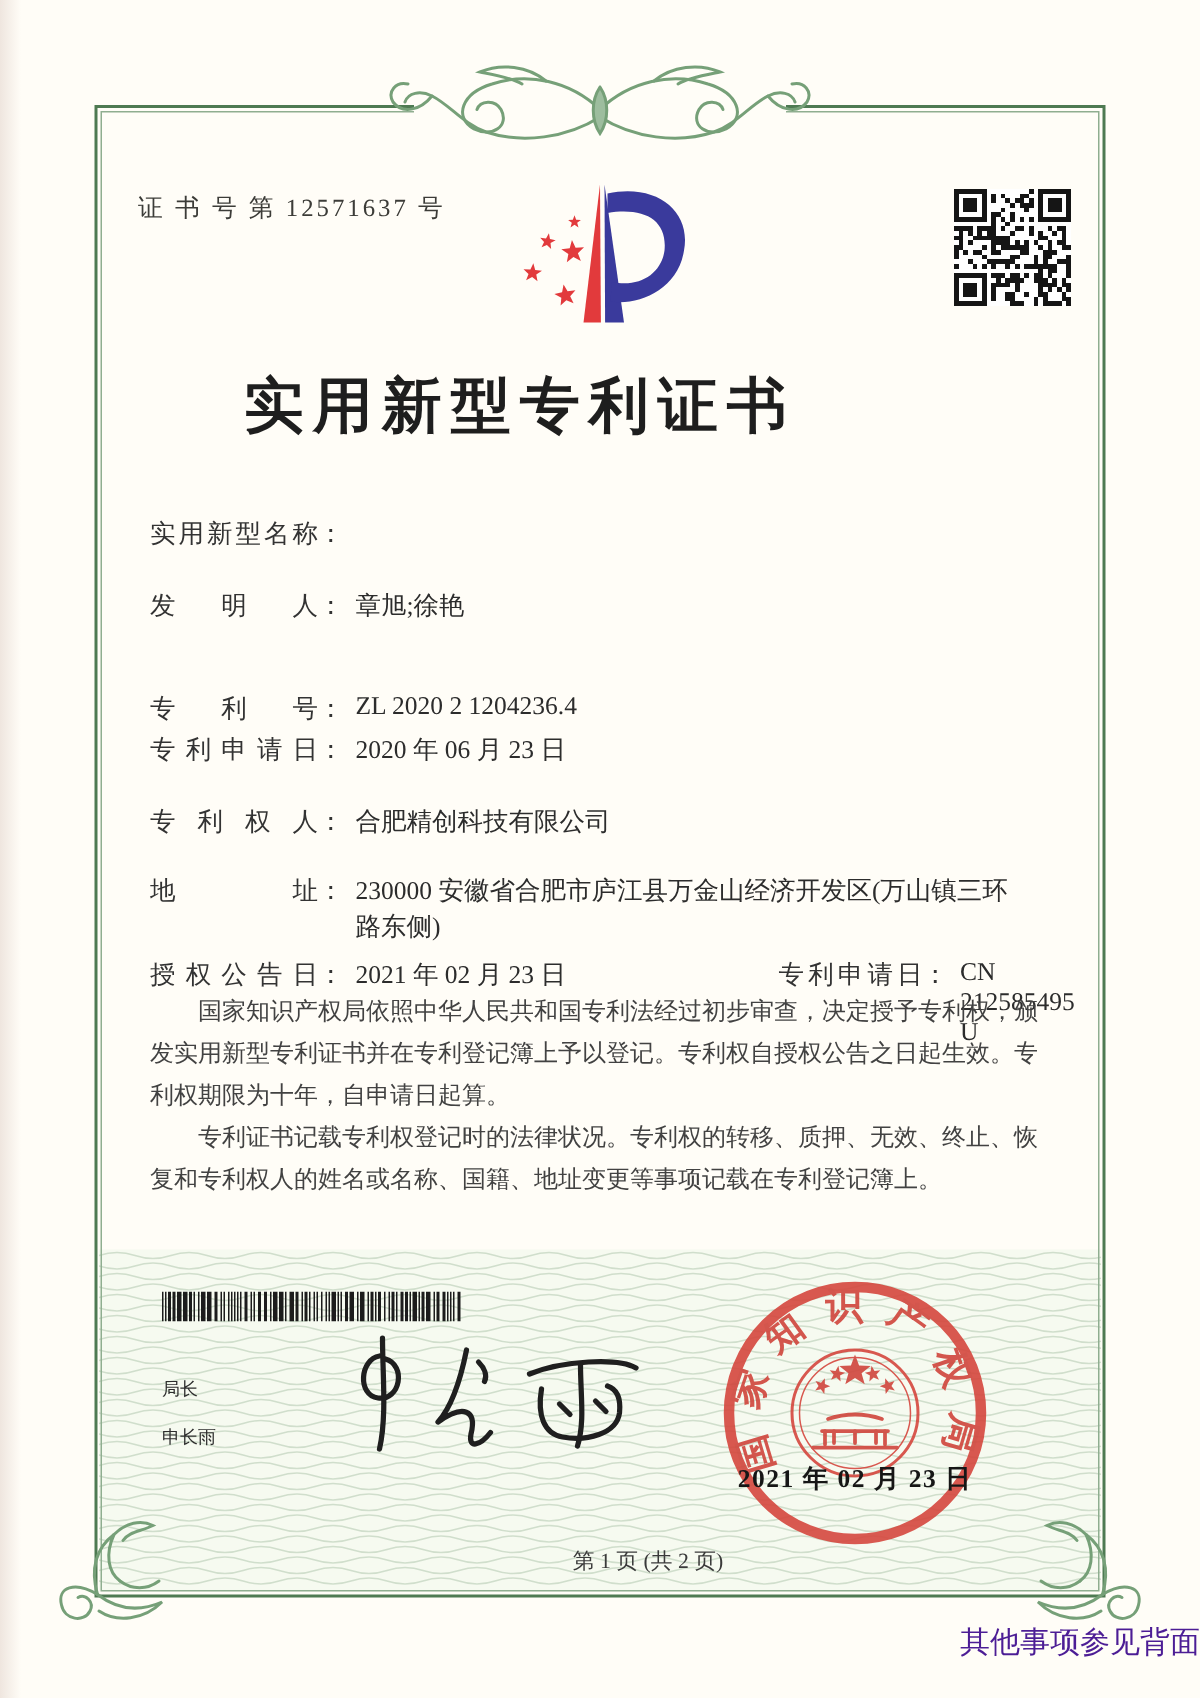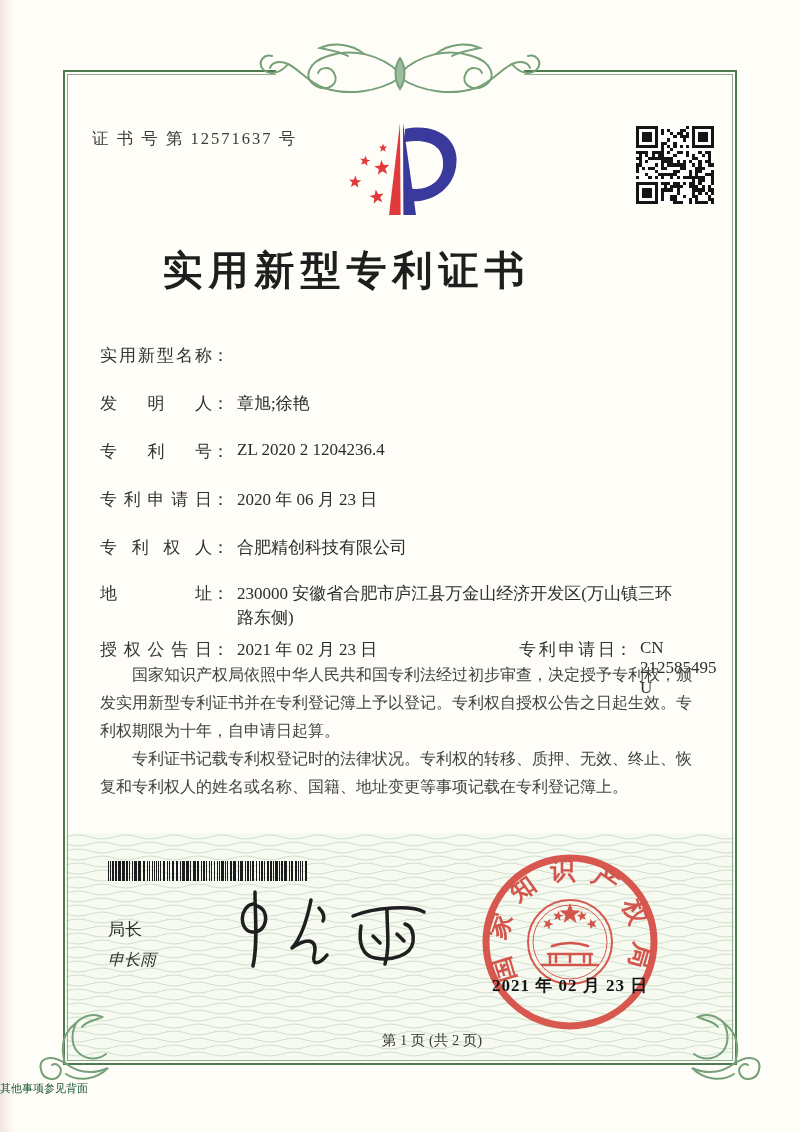--- a/index.html
+++ b/index.html
@@ -24,28 +24,28 @@
   .fcolon{margin-right:8px;color:#333;}
   .fvalue{color:#2c2c2c;}
   .addr-val{max-width:446px;line-height:24px;}
   .grant-right{position:absolute;left:419px;top:0;display:flex;font-size:17px;}
   
   .body-text{position:absolute;left:100px;top:661px;width:604px;font-size:16px;
     line-height:28px;color:#424242;}
   .body-text p{margin:0;text-indent:2em;}
   
   .barcode{position:absolute;left:108px;top:861px;width:202px;height:20px;}
-  .signer-title{position:absolute;left:108px;top:918px;font-size:17px;color:#2d2d2d;font-family:"Liberation Sans","DejaVu Sans",sans-serif;}
-  .signer-name{position:absolute;left:108px;top:950px;font-size:16px;color:#2d2d2d;font-family:"Liberation Sans","DejaVu Sans",sans-serif;font-style:italic;}
+  .signer-title{position:absolute;left:108px;top:918px;font-size:12px;color:#2d2d2d;font-family:"Liberation Sans","DejaVu Sans",sans-serif;}
+  .signer-name{position:absolute;left:108px;top:950px;font-size:12px;color:#2d2d2d;font-family:"Liberation Sans","DejaVu Sans",sans-serif;}
   .signature{position:absolute;left:215px;top:886px;width:225px;height:100px;}
   .seal{position:absolute;left:478px;top:850px;width:184px;height:184px;}
   .seal-date{position:absolute;left:484px;top:974px;width:172px;text-align:center;
     font-size:17px;font-weight:600;letter-spacing:1px;color:#161616;}
   .page-info{position:absolute;left:63px;top:1031px;width:738px;text-align:center;font-size:14.5px;color:#3a3a3a;}
-  .back-note{position:absolute;left:0;top:1081px;width:800px;text-align:left;font-size:11px;color:#14532d;}
+  .back-note{position:absolute;left:0;top:1081px;width:800px;text-align:right;font-size:20px;color:#4c1d95;}
   .orn{position:absolute;pointer-events:none;}
   svg{display:block;}
 </style>
 </head>
 <body>
 
 <div id="page">
 
   <div class="waves">
     <svg id="waveSvg" width="668" height="228">
@@ -367,21 +367,21 @@
 
   <div class="field" style="top:344px;">
     <span class="flabel">实用新型名称</span>
       <span class="fcolon">：</span>
   </div>
   <div class="field" style="top:392px;">
     <span class="flabel">发明人</span>
       <span class="fcolon">：</span>
     <span class="fvalue">章旭;徐艳</span>
   </div>
-  <div class="field" style="top:440px;">
+  <div class="field" style="top:461px;">
     <span class="flabel">专利号</span>
       <span class="fcolon">：</span>
     <span class="fvalue">ZL 2020 2 1204236.4</span>
   </div>
   <div class="field" style="top:488px;">
     <span class="flabel">专利申请日</span>
       <span class="fcolon">：</span>
     <span class="fvalue">2020 年 06 月 23 日</span>
   </div>
   <div class="field" style="top:536px;">

